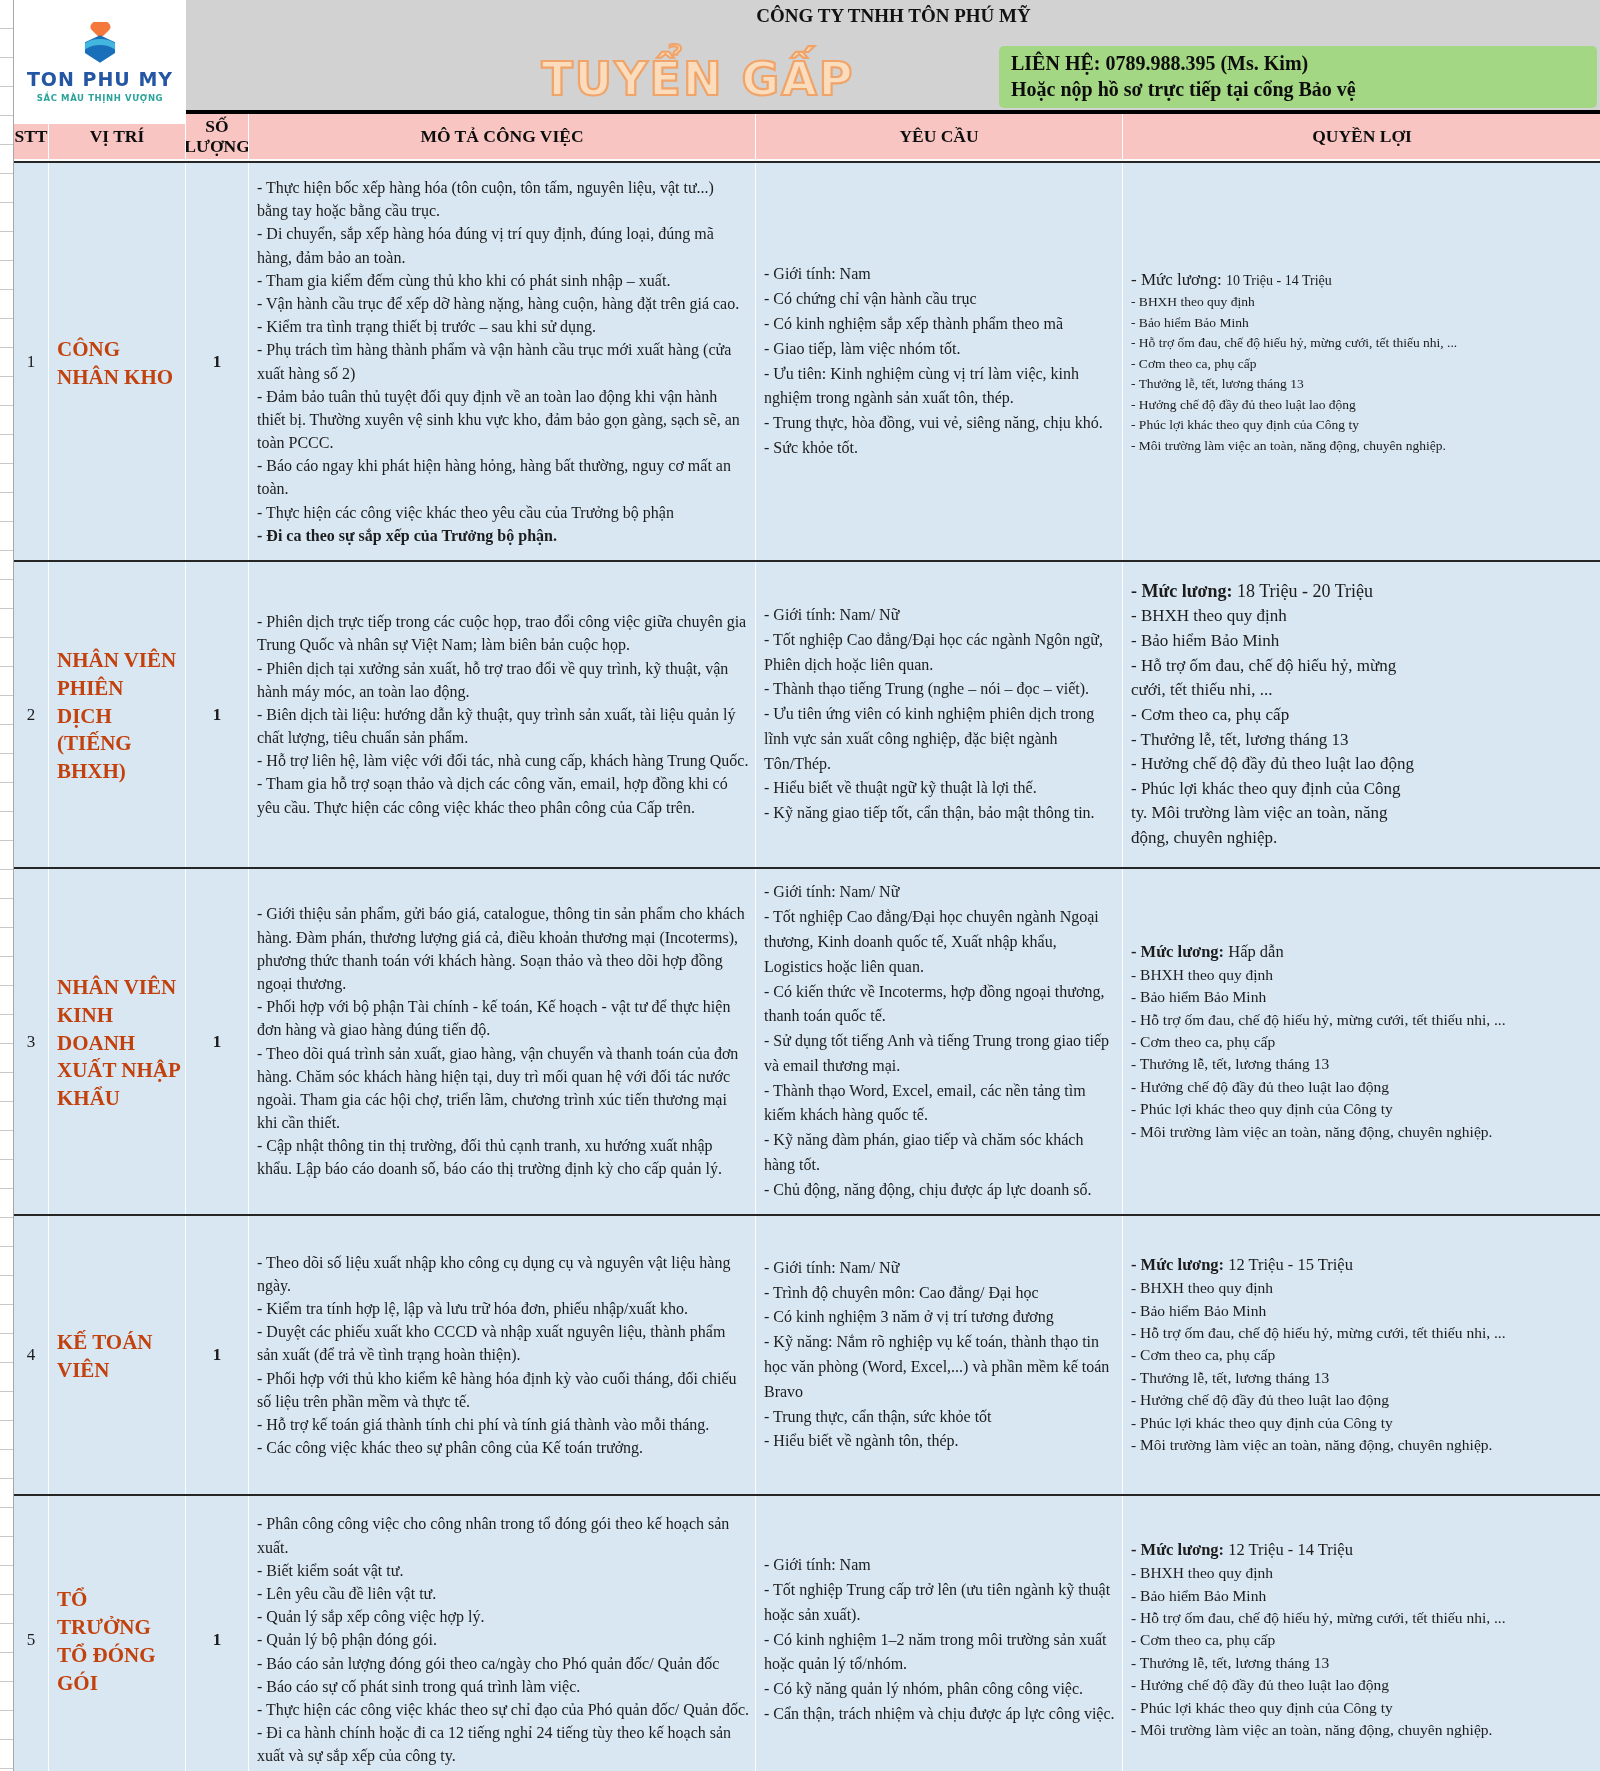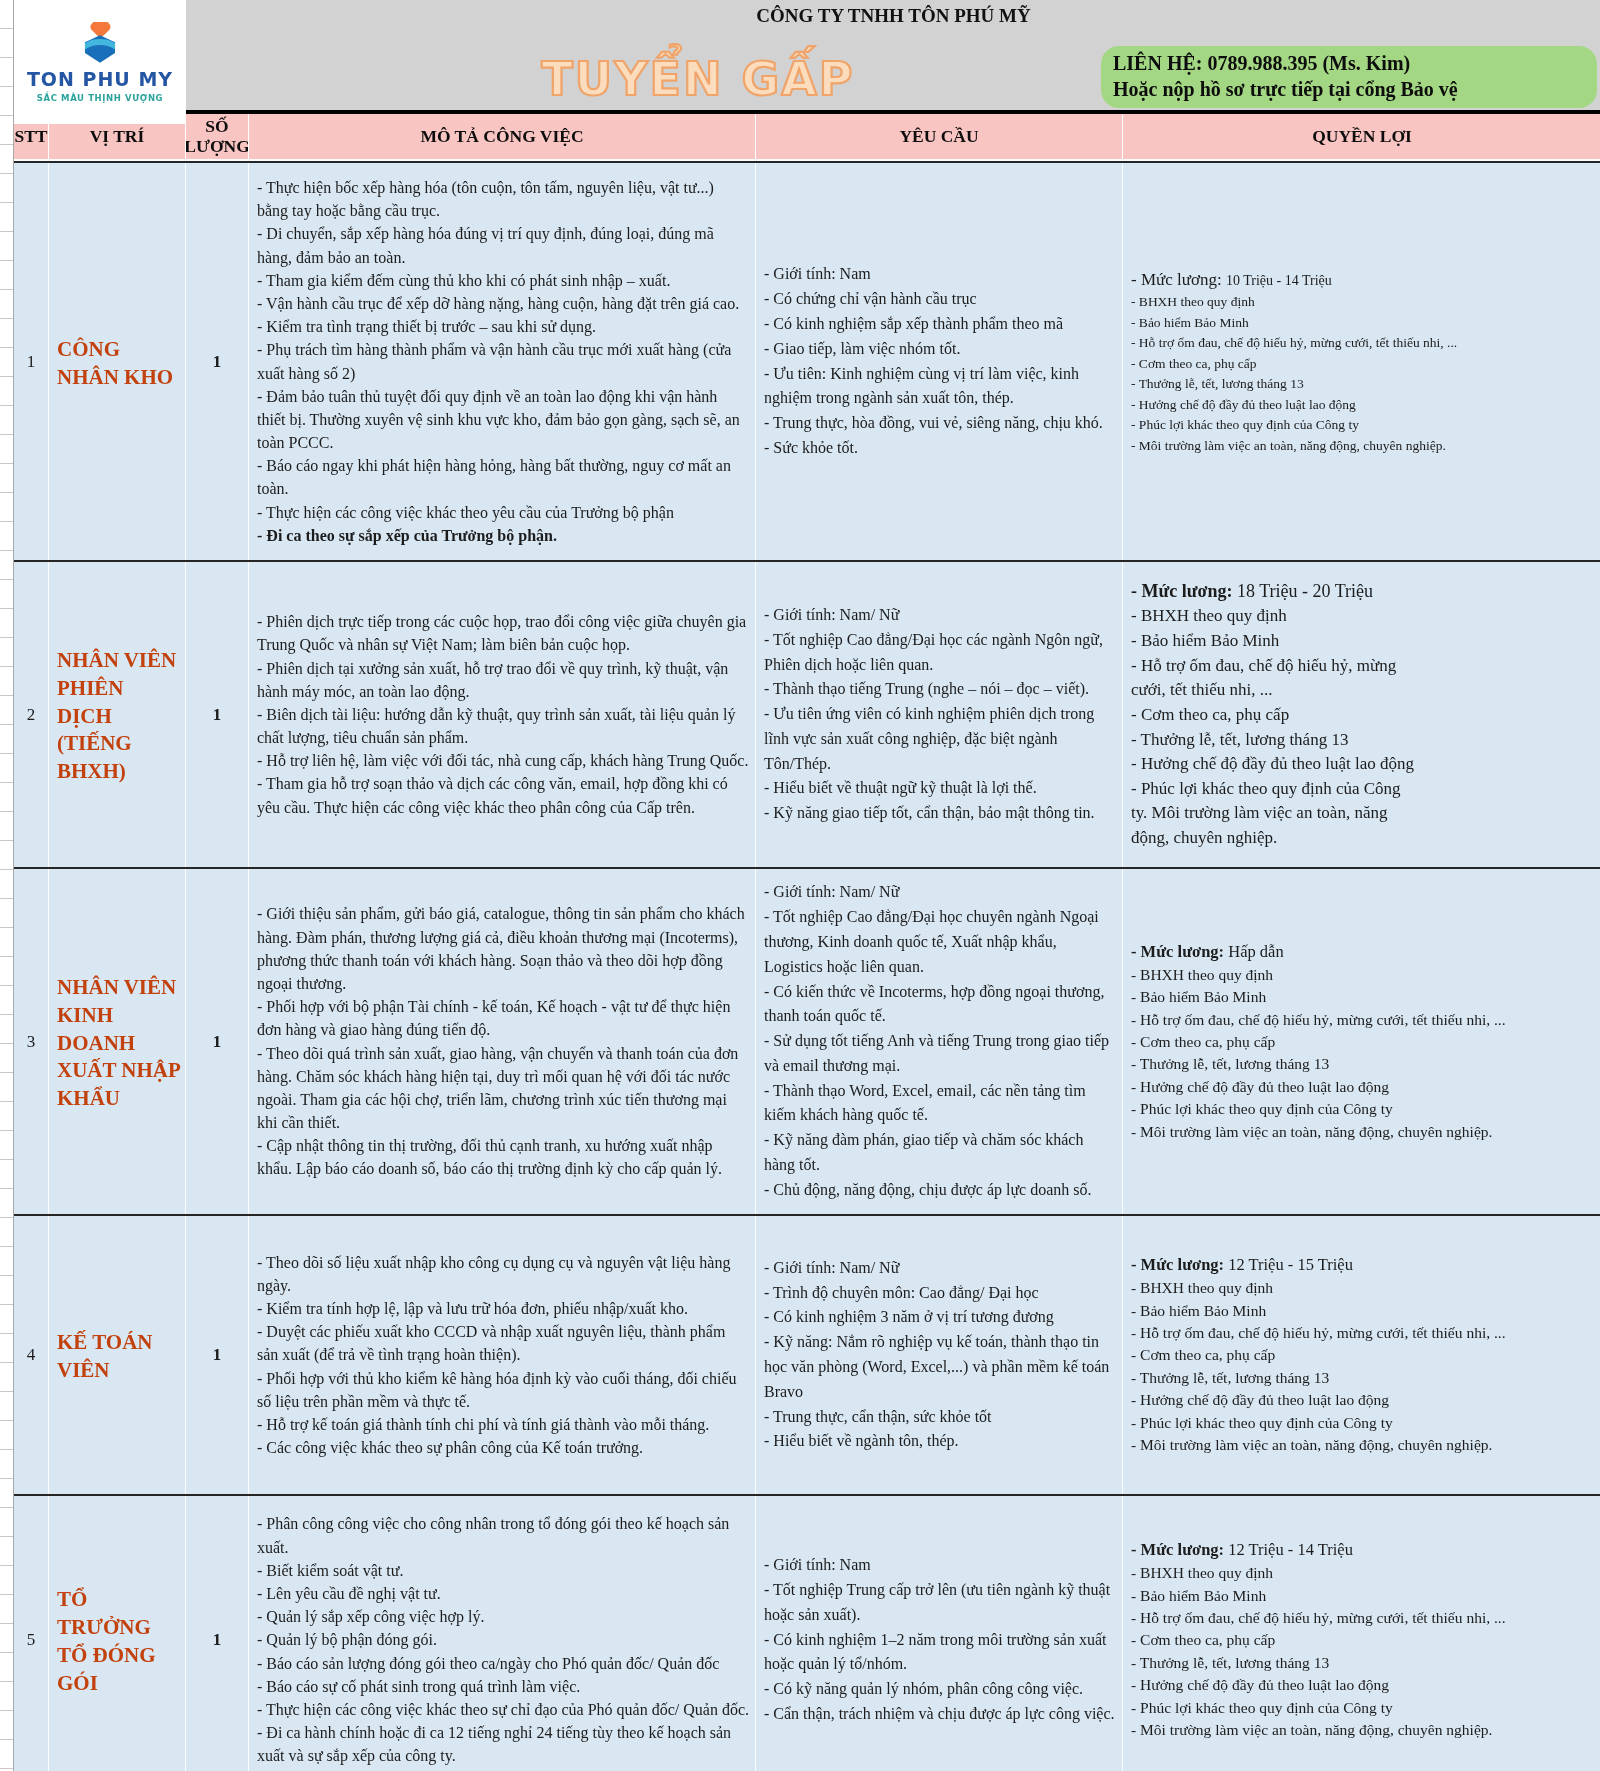--- a/index.html
+++ b/index.html
@@ -27,22 +27,22 @@
   .tagline{font-family:"DejaVu Sans", sans-serif; font-size:8.5px; color:#2ba39b; letter-spacing:.6px; margin-top:4px; font-weight:bold;}
   .band-text{position:absolute; left:172px; right:0; top:5px; text-align:center;}
   .company{font-weight:bold; font-size:19px; color:#111;}
   .address{font-size:16.5px; margin-top:3px; color:#111;}
   .banner{
     position:absolute; left:684px; transform:translateX(-50%); top:52px;
     font-family:"DejaVu Sans", sans-serif; font-weight:bold; font-size:46px; letter-spacing:2px;
     color:#fbdcbc; -webkit-text-stroke:2.2px #f0a46a; white-space:nowrap;
   }
   .contact{
-    position:absolute; right:4px; top:46px; width:496px; box-sizing:border-box;
-    background:#a4d783; border-radius:18px; padding:4px 10px 5px 12px;
+    position:absolute; right:4px; top:46px; width:598px; box-sizing:border-box;
+    background:#a4d783; border-radius:5px; padding:4px 10px 5px 12px;
     font-weight:bold; font-size:20px; color:#0d0d0d; line-height:1.32;
   }
 
   
   .jobtable{flex:1 1 auto; border-bottom:2px solid #262626;}
   .trow{
     display:grid; grid-template-columns:35px 137px 63px 507px 367px 478px;
     background:#d9e7f3; border-top:2px solid #262626;
   }
   .thead{
@@ -272,21 +272,21 @@
             </div>
           </div>
           <div class="trow row-4">
             <div class="cell c-stt">5</div>
             <div class="cell c-title">TỔ TRƯỞNG TỔ ĐÓNG GÓI</div>
             <div class="cell c-count">1</div>
             <div class="cell desc">
               <div class="lines">
                 <div class="line">- Phân công công việc cho công nhân trong tổ đóng gói theo kế hoạch sản xuất.</div>
                 <div class="line">- Biết kiểm soát vật tư.</div>
-                <div class="line">- Lên yêu cầu đề nghị vật tư.</div>
+                <div class="line">- Lên yêu cầu đề liên vật tư.</div>
                 <div class="line">- Quản lý sắp xếp công việc hợp lý.</div>
                 <div class="line">- Quản lý bộ phận đóng gói.</div>
                 <div class="line">- Báo cáo sản lượng đóng gói theo ca/ngày cho Phó quản đốc/ Quản đốc</div>
                 <div class="line">- Báo cáo sự cố phát sinh trong quá trình làm việc.</div>
                 <div class="line">- Thực hiện các công việc khác theo sự chỉ đạo của Phó quản đốc/ Quản đốc.</div>
                 <div class="line">- Đi ca hành chính hoặc đi ca 12 tiếng nghỉ 24 tiếng tùy theo kế hoạch sản xuất và sự sắp xếp của công ty.</div>
               </div>
             </div>
             <div class="cell req">
               <div class="lines">

